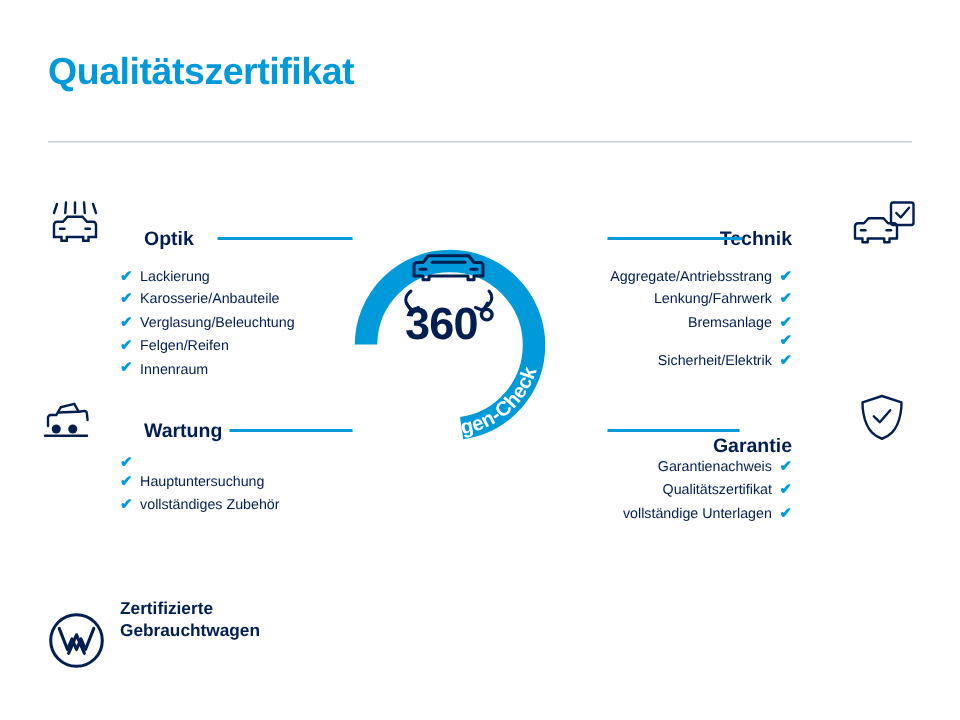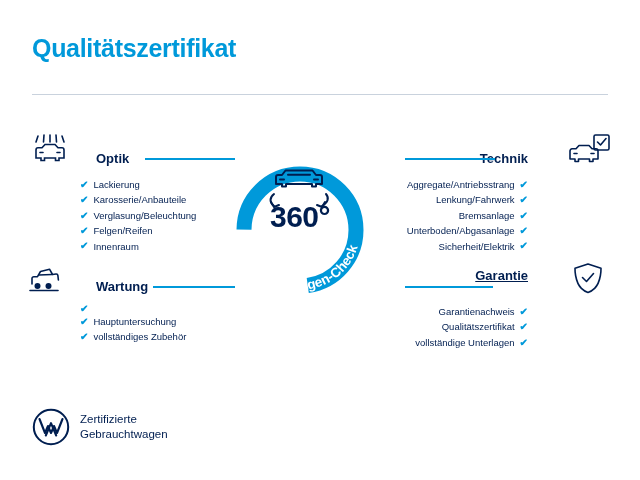--- a/index.html
+++ b/index.html
@@ -106,23 +106,23 @@
 
   
   .footer-logo {
     position: absolute;
     left: 32px;
     top: 408px;
   }
   .footer-text {
     position: absolute;
     left: 80px;
-    top: 412px;
+    top: 399px;
     font-size: 11.5px;
-    font-weight: normal;
+    font-weight: bold;
     line-height: 15px;
     color: #001e50;
   }
 </style>
 </head>
 <body>
 
 <div class="page">
 
   <div class="title">Qualitätszertifikat</div>
@@ -188,21 +188,20 @@
     <div class="row">
         <span class="check">✔</span>
         <span>Lenkung/Fahrwerk</span>
       </div>
     <div class="row">
         <span class="check">✔</span>
         <span>Bremsanlage</span>
       </div>
     <div class="row">
         <span class="check">✔</span>
-        <span>Unterboden/Abgasanlage</span>
       </div>
     <div class="row">
         <span class="check">✔</span>
         <span>Sicherheit/Elektrik</span>
       </div>
   </div>
 
   <div class="icon" style="left:28px; top:262px;">
     <svg width="44" height="36" viewBox="0 0 44 36">
       <g fill="none" stroke="#001e50" stroke-width="1.6" stroke-linecap="round" stroke-linejoin="round">
@@ -235,21 +234,21 @@
   </div>
 
   <div class="icon" style="left:572px; top:262px;">
     <svg width="40" height="36" viewBox="0 0 40 36">
       <g fill="none" stroke="#001e50" stroke-width="1.6" stroke-linecap="round" stroke-linejoin="round">
         <path d="M16 2 L29 6.3 C29 6.3 29.4 19.5 22.6 26.4 C19.8 29.2 16 30.5 16 30.5 C16 30.5 12.2 29.2 9.4 26.4 C2.6 19.5 3 6.3 3 6.3 Z"></path>
         <polyline points="10.5,15.5 14.5,19.5 21.5,11.5"></polyline>
       </g>
     </svg>
   </div>
-  <div class="sec-head" style="right:32px; top:268px; left:auto; text-align:center;text-decoration:underline;">Garantie</div>
+  <div class="sec-head" style="right:32px; top:289px; left:auto; text-align:center;">Garantie</div>
   <div class="sec-rule" style="left:405px; top:286px; width:88px;"></div>
   <div class="list right" style="right:32px; top:304px; width:260px;">
     <div class="row">
         <span class="check">✔</span>
         <span>Garantienachweis</span>
       </div>
     <div class="row">
         <span class="check">✔</span>
         <span>Qualitätszertifikat</span>
       </div>

